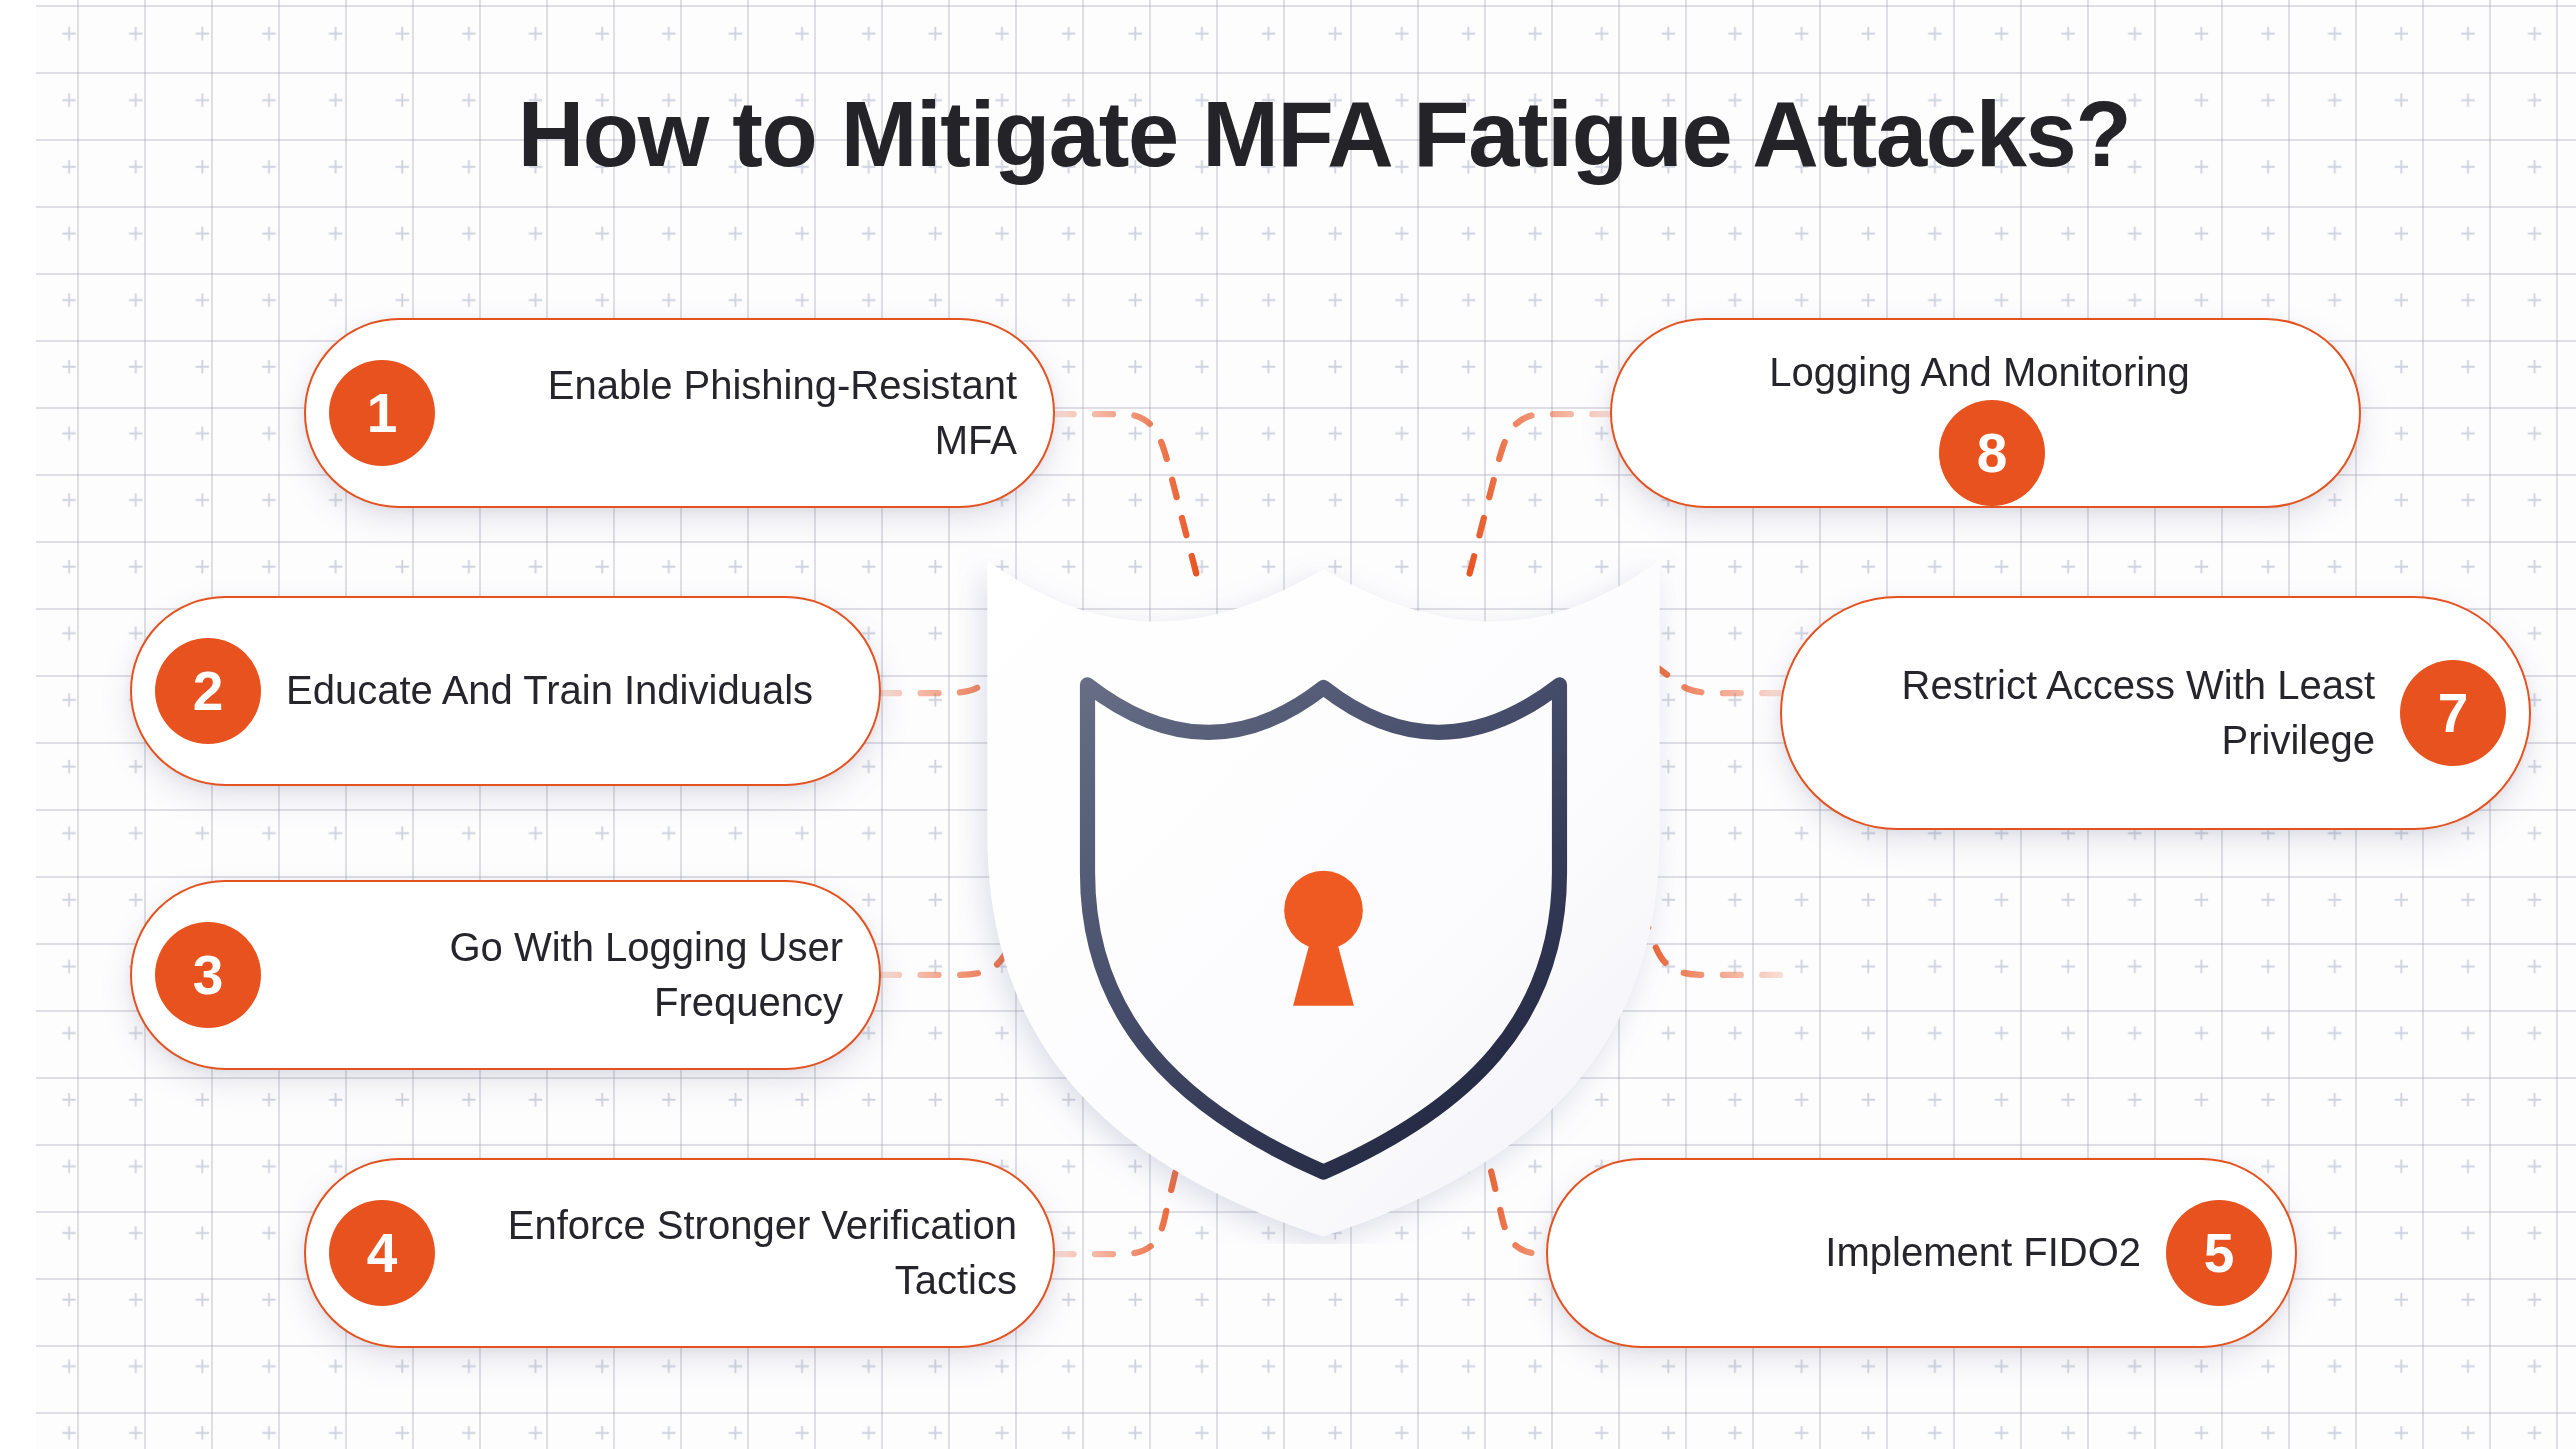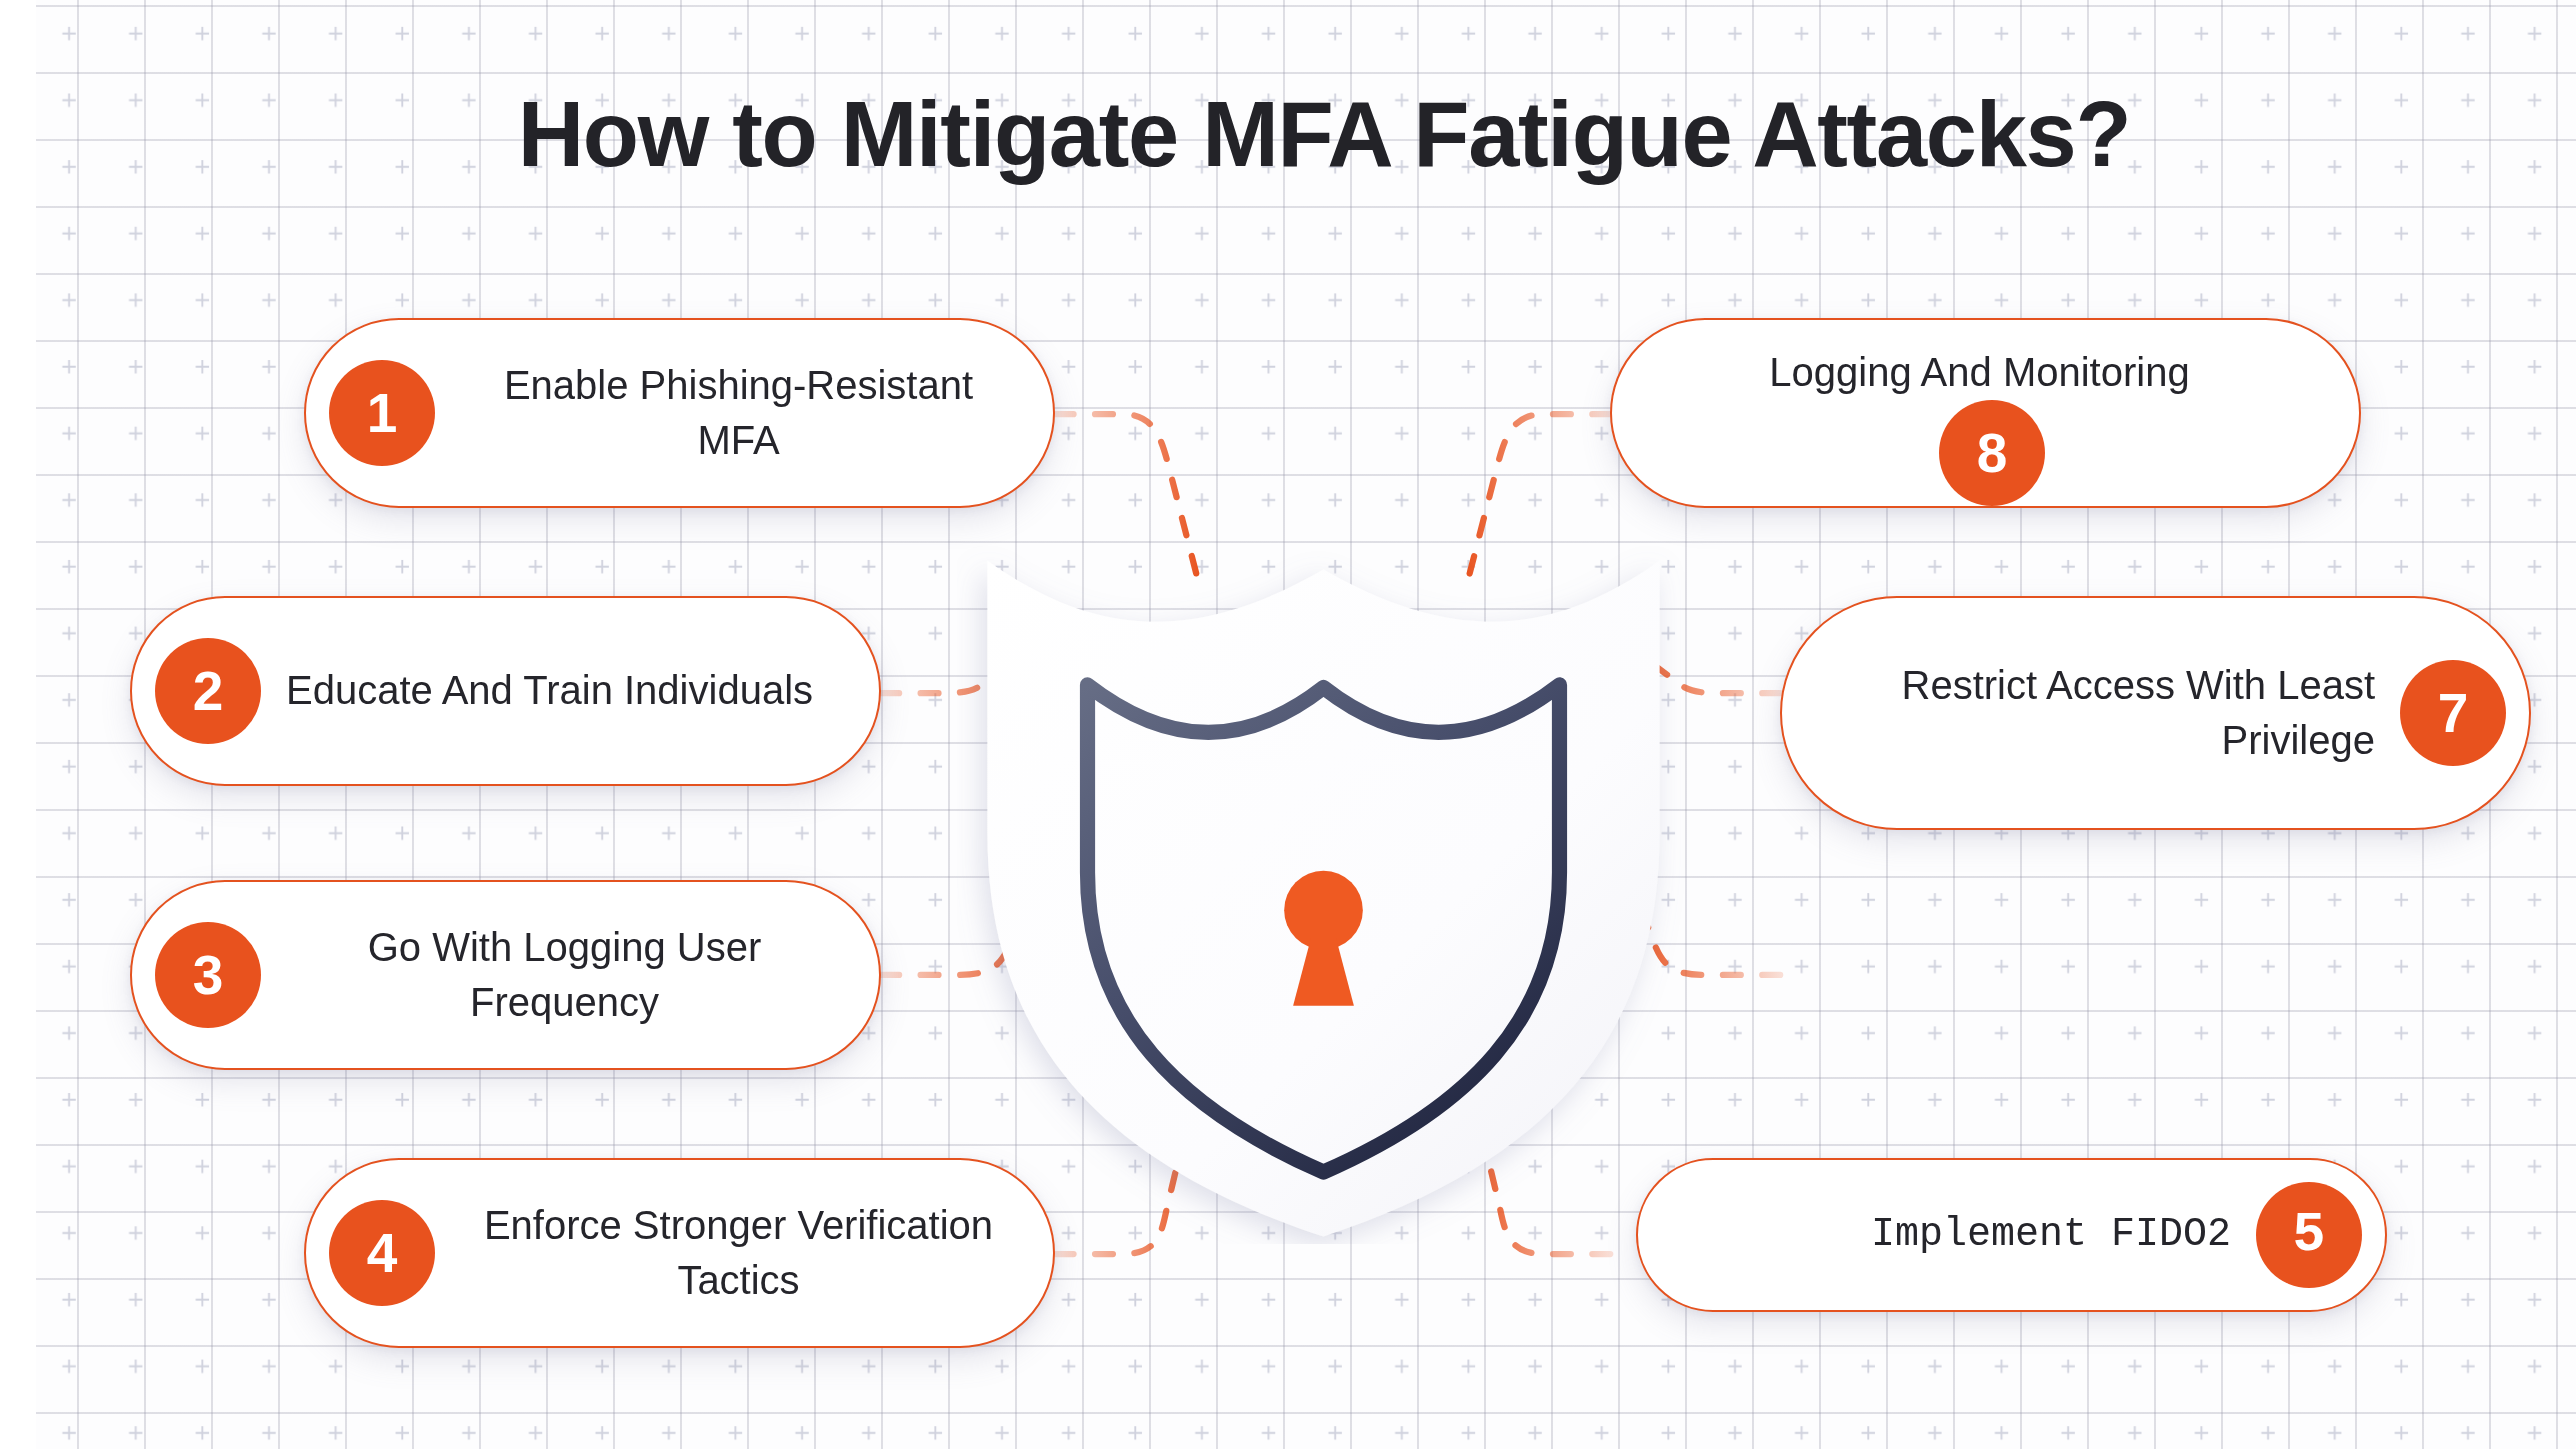--- a/index.html
+++ b/index.html
@@ -90,21 +90,21 @@
     font-weight: 600;
     line-height: 1;
     user-select: none;
   }
   .card-label {
     color: #25252b;
     font-size: 40px;
     line-height: 1.38;
     font-weight: 400;
   }
-  .card.left  .card-label { margin-left: 25px;  text-align: center; }
+  .card.left  .card-label { margin-left: 25px;  text-align: right; }
   .card.right .card-label { margin-right: 25px; text-align: right; }
 </style>
 </head>
 <body>
 
 <div id="stage">
 
   <svg id="grid" viewBox="0 0 2880 1620" preserveAspectRatio="none" xmlns="http://www.w3.org/2000/svg">
     <defs>
       <pattern id="plusPattern" x="0" y="0" width="74.5" height="74.5" patternUnits="userSpaceOnUse">
@@ -203,21 +203,21 @@
   <div class="card left" style="left:94px; top:880px; width:751px; height:190px;">
     <div class="badge">3</div>
     <div class="card-label">Go With Logging User Frequency</div>
   </div>
 
   <div class="card left" style="left:268px; top:1158px; width:751px; height:190px;">
     <div class="badge">4</div>
     <div class="card-label">Enforce Stronger Verification Tactics</div>
   </div>
 
-  <div class="card right" style="left:1600px; top:1158px; width:751px; height:154px;font-family:Liberation Mono, monospace;">
+  <div class="card right" style="left:1510px; top:1158px; width:751px; height:190px;">
     <div class="card-label">Implement FIDO2</div>
     <div class="badge">5</div>
   </div>
 
 
   <div class="card right" style="left:1744px; top:596px; width:751px; height:234px;">
     <div class="card-label">Restrict Access With Least Privilege</div>
     <div class="badge">7</div>
   </div>
 

